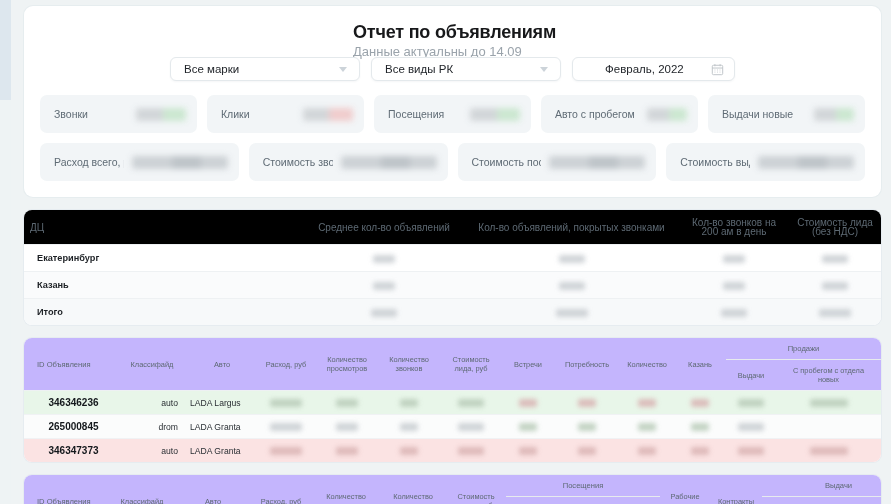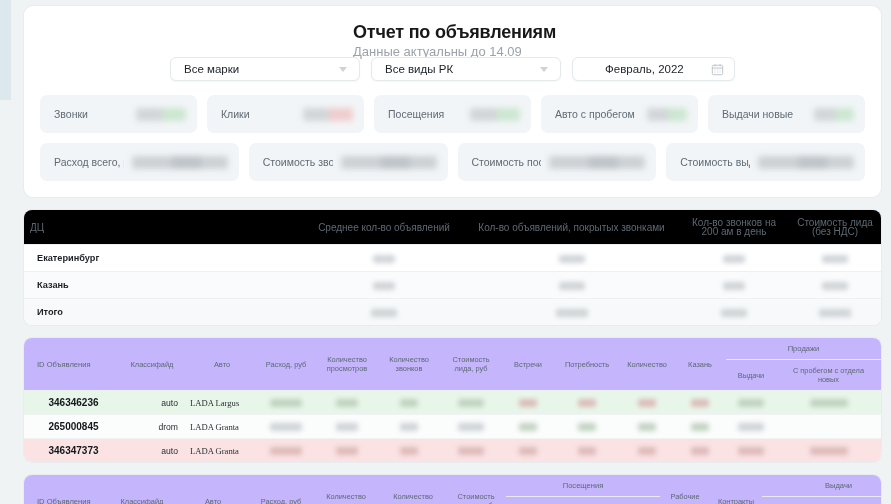--- a/index.html
+++ b/index.html
@@ -202,21 +202,21 @@
     white-space: nowrap;
   }
   .t-ads tbody td.id {
     font-weight: 700;
     font-size: 10px;
     color: #14181c;
     text-align: center;
     padding-left: 13px;
   }
   .t-ads tbody td.right { text-align: right; padding-right: 10px; }
-  .t-ads tbody td.car { text-align: left; padding-left: 2px; font-family: Liberation Serif, serif; }
+  .t-ads tbody td.car { text-align: left; padding-left: 2px; }
   .t-ads tbody tr.row-green td { background: #e8f6e9; }
   .t-ads tbody tr.row-plain td { background: #fbfcfc; }
   .t-ads tbody tr.row-red  td { background: #fbe3e3; }
   .t-ads tbody tr:last-child td { border-bottom: none; }
 
   
   .cell-blur {
     display: inline-block;
     height: 8px;
     border-radius: 2px;

